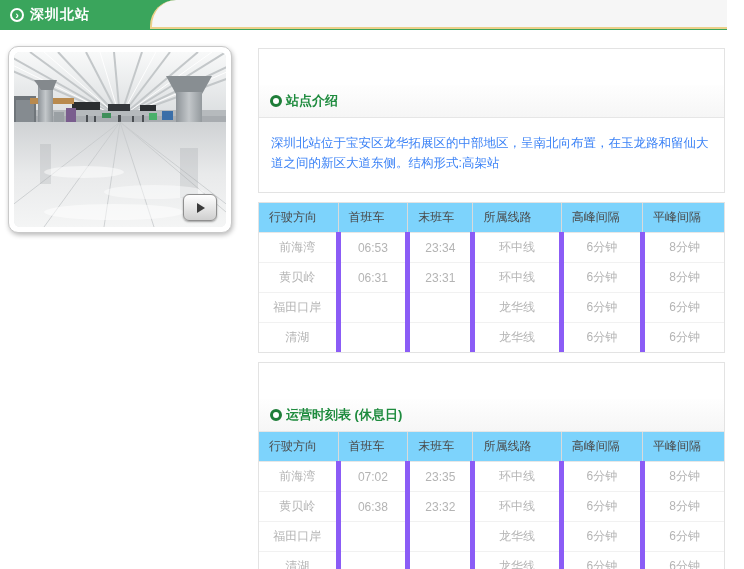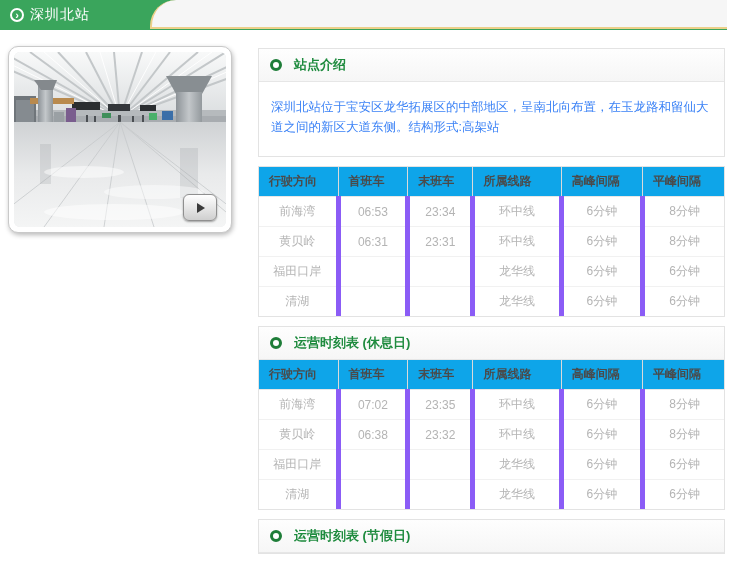--- a/index.html
+++ b/index.html
@@ -11,54 +11,54 @@
   .topbar { position:absolute; top:0; left:0; width:727px; height:30px;
             background:#3aa55c; }
   .topbar-right { position:absolute; top:0; left:150px; right:0; height:29px;
             background:#f6f6f6; border-bottom:2px solid #ecd08a;
             border-left:2px solid #ecd08a; border-top-left-radius:26px; }
   .topbar-inner { position:absolute; top:0; left:10px; height:30px;
             display:flex; align-items:center; gap:6px; }
   .title-icon { width:14px; height:14px; border:2px solid #fff; border-radius:50%;
             color:#fff; font-size:11px; line-height:10px; font-weight:bold;
             text-align:center; flex:0 0 auto; }
-  .page-title { color:#fff; font-size:14px; font-weight:normal; letter-spacing:1px; }
+  .page-title { color:#fff; font-size:14px; font-weight:bold; letter-spacing:1px; }
 
   
   .photo-card { position:absolute; left:8px; top:46px; width:224px; height:187px;
             background:#fff; border:1px solid #c9c9c9; border-radius:10px;
             padding:5px; box-shadow:1px 2px 5px rgba(0,0,0,.28); }
   .photo { position:relative; width:212px; height:175px; border-radius:6px;
             overflow:hidden; background:#e8eaec; }
   .photo svg { display:block; }
   .next-btn { position:absolute; right:9px; bottom:6px; width:34px; height:27px;
             border:1px solid #8f8f8f; border-radius:6px;
             background:linear-gradient(#ffffff,#cfcfcf);
             display:flex; align-items:center; justify-content:center;
             box-shadow:0 1px 2px rgba(0,0,0,.35); cursor:pointer; }
   .play-tri { width:0; height:0; border-left:8px solid #3a3a3a;
             border-top:5px solid transparent; border-bottom:5px solid transparent;
             margin-left:2px; }
 
   
   .right-col { position:absolute; left:258px; top:48px; width:467px; }
   .box { background:#fff; border:1px solid #e3e3e3; margin-bottom:9px; }
-  .box-head { display:flex; align-items:center; gap:12px; padding:7px 11px;
+  .box-head { display:flex; align-items:center; gap:4px; padding:7px 11px;
             background:linear-gradient(#fefefe,#f6f6f6);
-            border-bottom:1px solid #e6e6e6; }
+            border-bottom:1px solid #e6e6e6;margin-top:36px; }
   .bullet { width:12px; height:12px; border:3px solid #1e7d38; border-radius:50%;
             background:#fff; flex:0 0 auto; }
   .head-text { color:#1e8b3e; font-size:13px; font-weight:bold; }
   .intro-body { padding:15px 12px 19px; }
   .intro-text { font-size:12.5px; color:#3b82f6; line-height:1.6; }
 
   
   table.tt-table { width:100%; border-collapse:collapse; font-size:12px;
             table-layout:fixed; }
-  .tt-table th { background:#0ea5e9; color:#4a4a4a; font-weight:bold;
+  .tt-table th { background:#7dd3fc; color:#4a4a4a; font-weight:normal;
             text-align:left; padding:6px 10px; border-bottom:1px solid #e7e7e7; }
   .tt-table th + th { border-left:1px solid #dadada; }
   .tt-table td { color:#b4b4b4; padding:6px 10px; height:25px;
             border-bottom:1px solid #f1f1f1;text-align:center; }
   .tt-table td + td { border-left:5px solid #8b5cf6; }
   .tt-table tbody tr:last-child td { border-bottom:none; }
   .tt-table th:nth-child(1), .tt-table td:nth-child(1) { width:17%; }
   .tt-table th:nth-child(2), .tt-table td:nth-child(2) { width:15%; }
   .tt-table th:nth-child(3), .tt-table td:nth-child(3) { width:14%; }
   .tt-table th:nth-child(4), .tt-table td:nth-child(4) { width:19%; }

